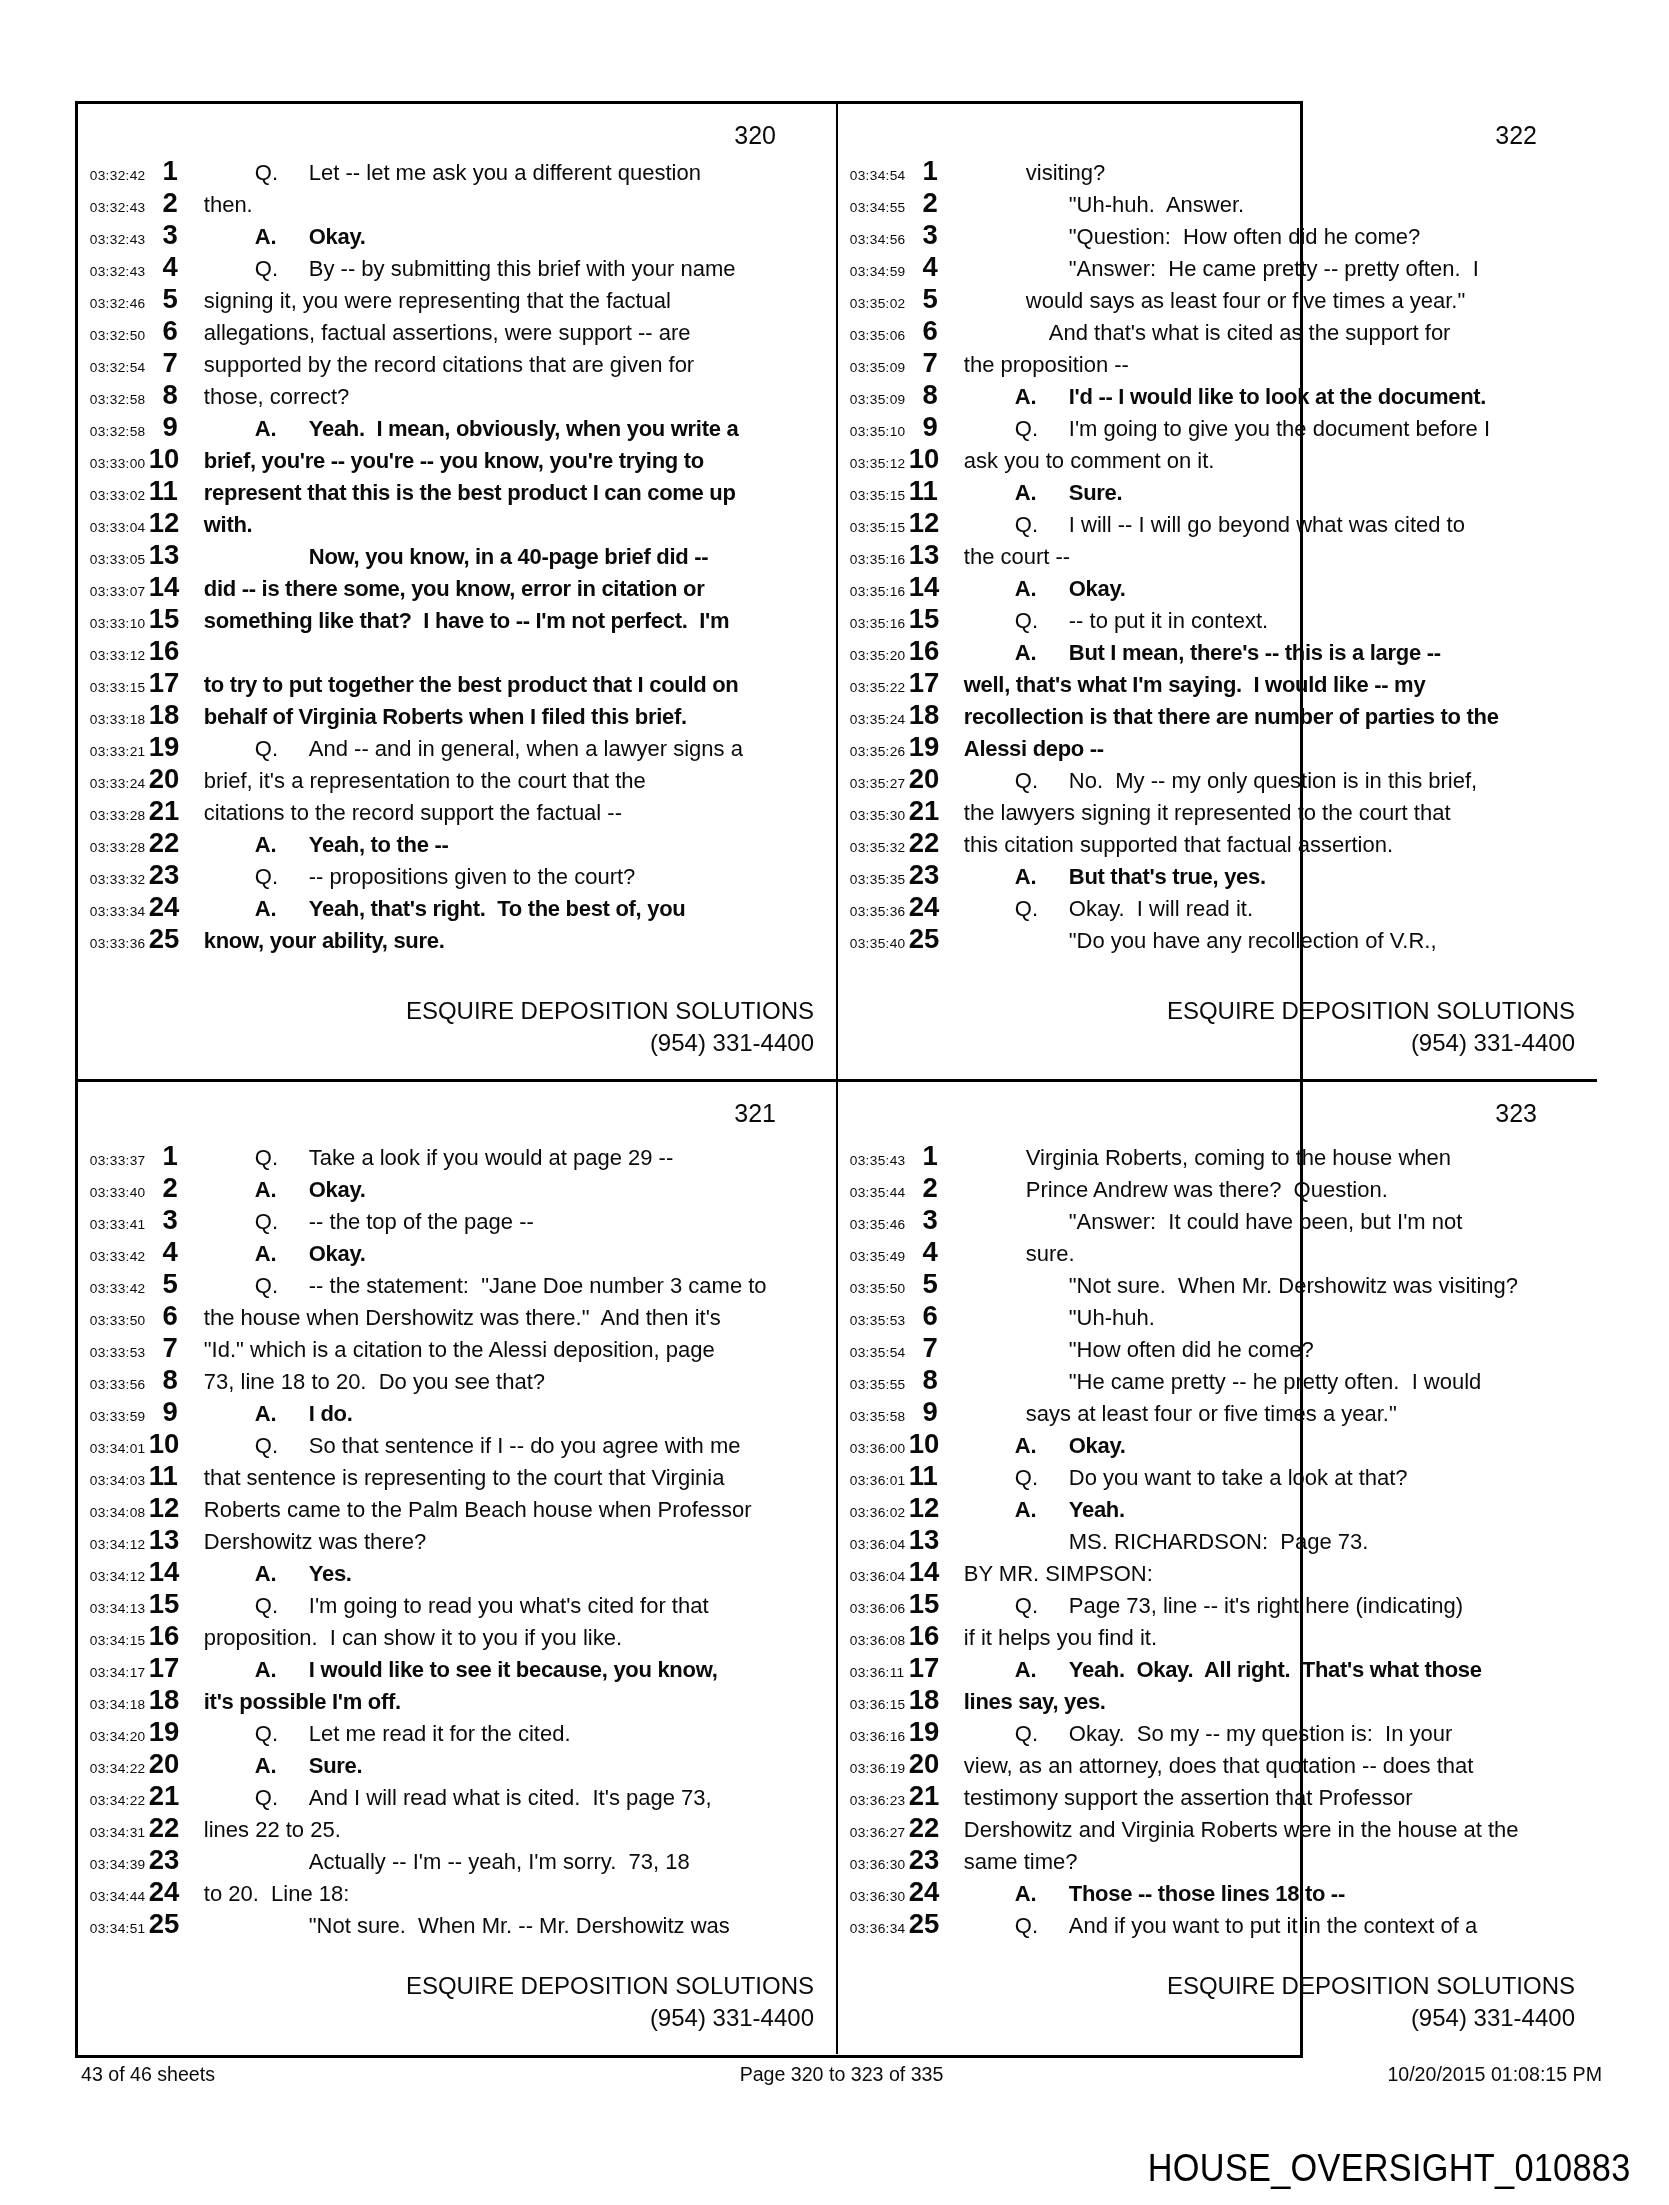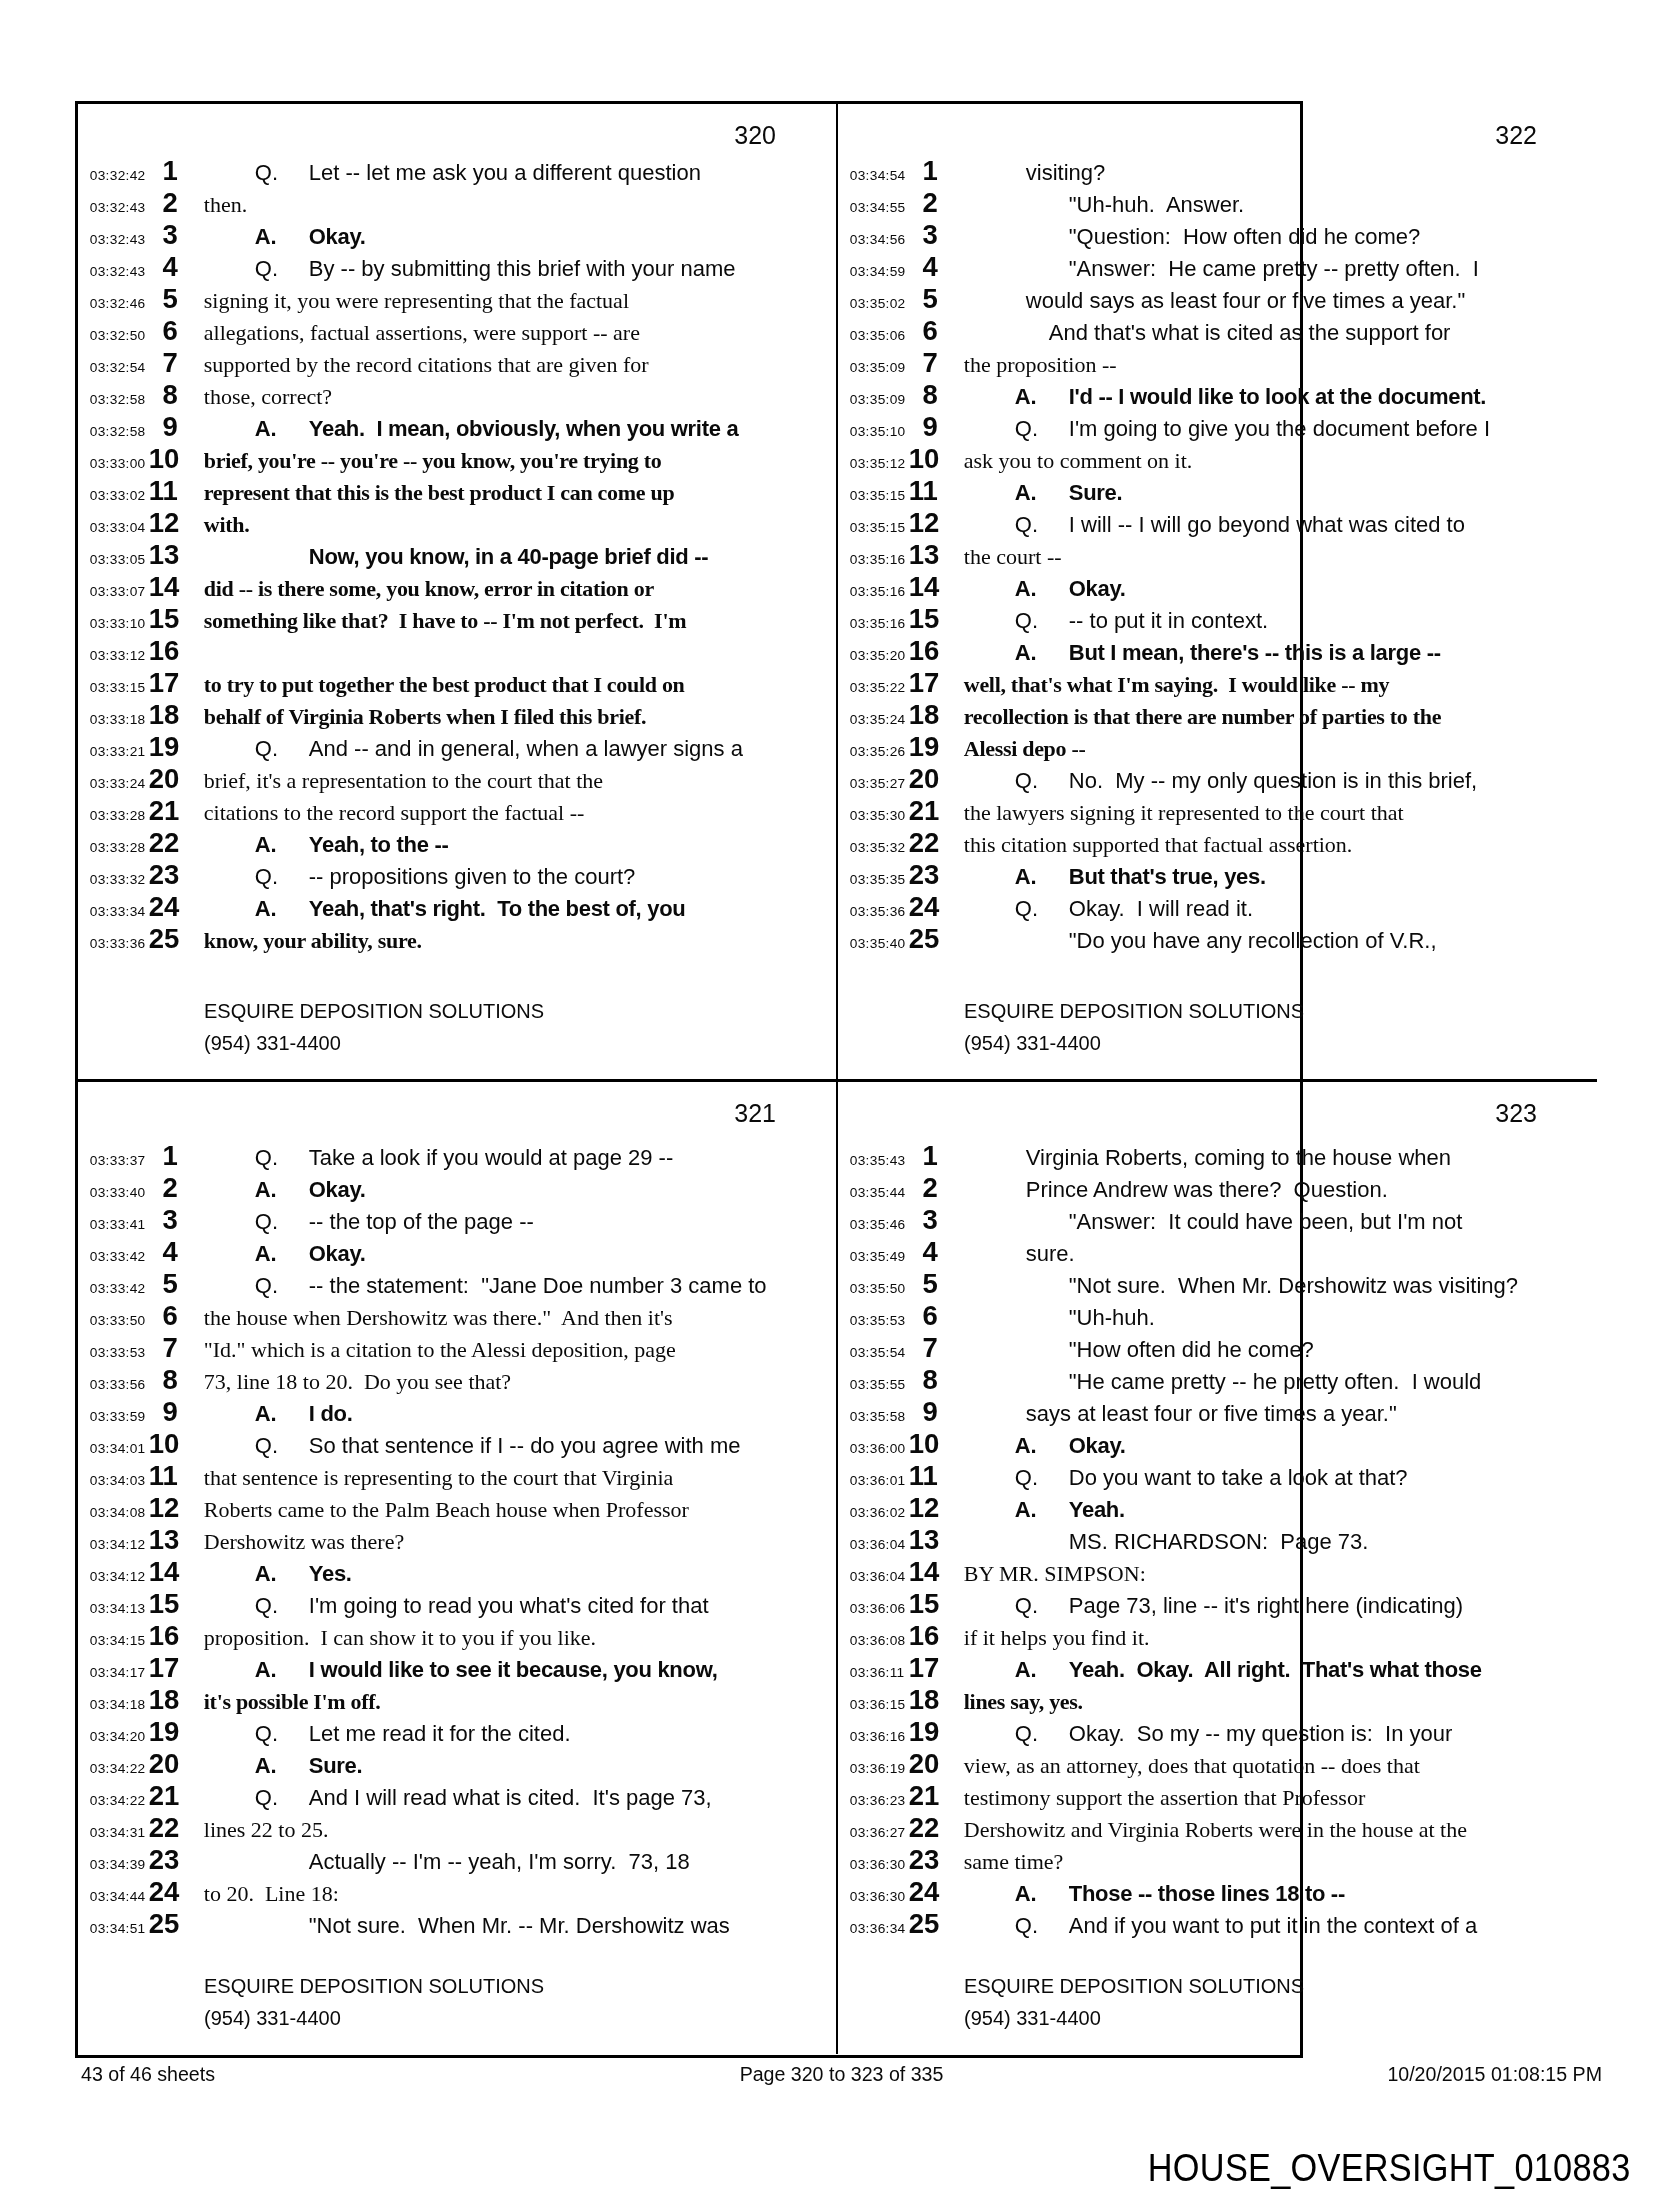--- a/index.html
+++ b/index.html
@@ -21,29 +21,29 @@
   }
   .rows{margin-top:7.9px;}
   .q.qbottom .rows{margin-top:15px;}
   .row{
     height:32px;display:flex;align-items:baseline;padding-left:11.8px;white-space:pre;
   }
   .ts{font-size:13.7px;width:59px;flex:none;letter-spacing:0.3px;}
   .num{font-size:27.5px;font-weight:bold;width:29px;flex:none;text-align:right;}
   .txt{font-size:22px;margin-left:26px;flex:none;white-space:pre;line-height:32px;}
   .txt.bold{font-weight:bold;letter-spacing:-0.3px;}
-  .txt.ind-0{padding-left:0;font-family:Liberation Serif, serif;}
+  .txt.ind-0{padding-left:0;}
   .txt.ind-1{padding-left:62px;}
   .txt.ind-2{padding-left:85px;}
   .txt.ind-3{padding-left:105px;}
   .txt.ind-q{padding-left:51px;}
   .lbl{display:inline-block;width:54px;}
   .qfooter{
-    position:absolute;left:126px;right:22px;bottom:19.6px;text-align:left;
-    font-size:20px;line-height:32px;
+    position:absolute;left:126px;right:22px;bottom:19.6px;text-align:right;
+    font-size:24px;line-height:32px;
   }
   #sheetfooter{
     position:absolute;left:81px;right:67px;top:2063px;display:flex;font-size:19.6px;
   }
   #sheetfooter .fl{flex:1;text-align:left;}
   #sheetfooter .fc{flex:1;text-align:center;}
   #sheetfooter .fr{flex:1;text-align:right;}
   #bates{
     position:absolute;right:38px;top:2146px;font-size:39px;color:#000;
     transform:scaleX(0.88);transform-origin:100% 50%;white-space:nowrap;letter-spacing:0.3px;

